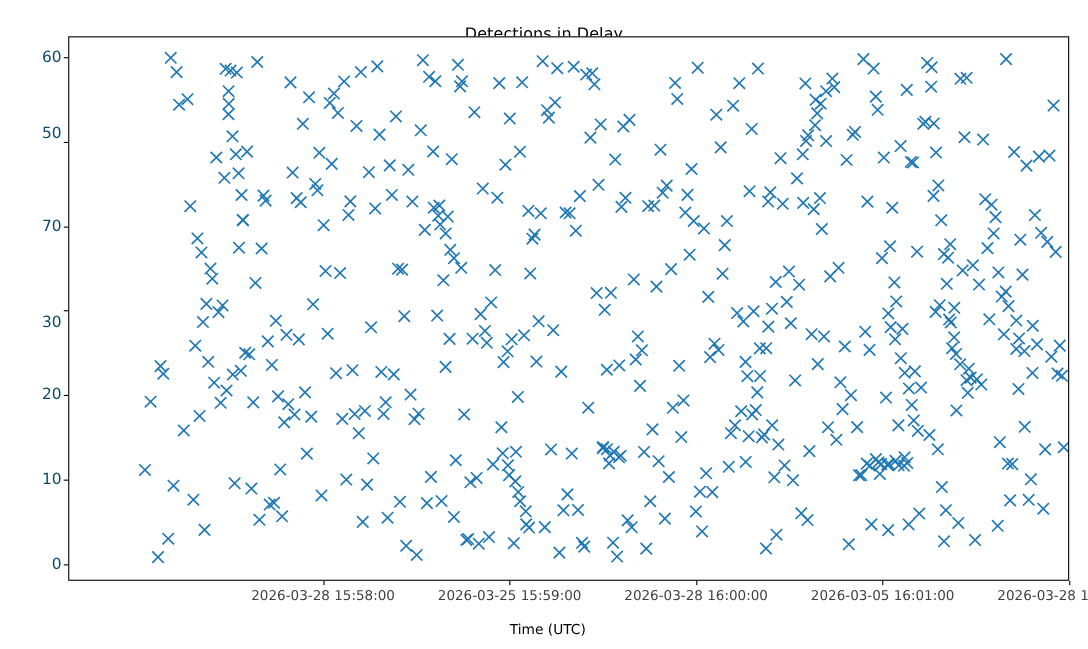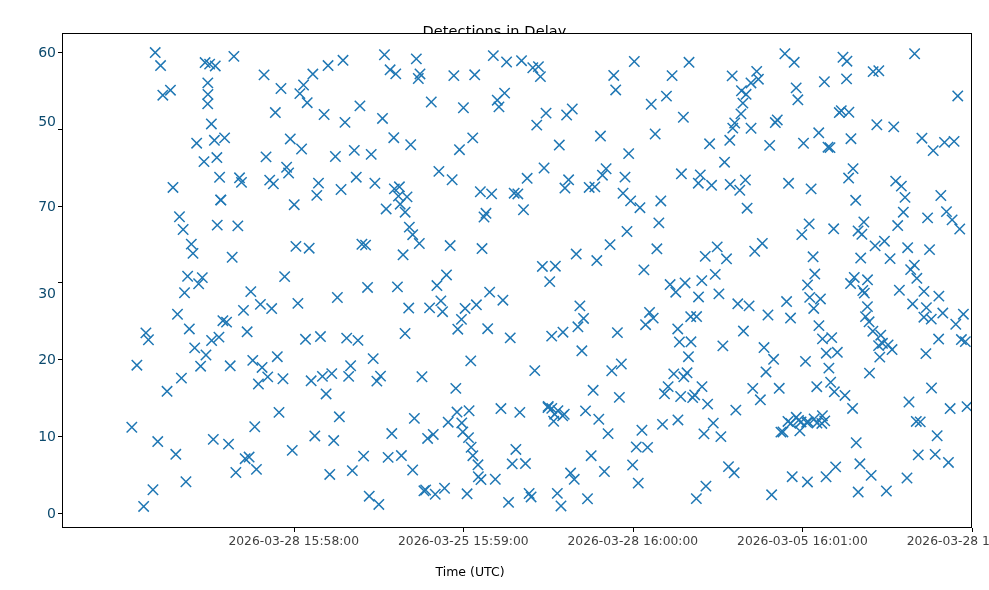--- a/index.html
+++ b/index.html
@@ -78,20 +78,21 @@
   }
   
   #x-axis-label {
     position: absolute;
     left: 0;
     top: 564px;
     width: 940px;
     text-align: center;
     font-size: 12.5px;
     color: #000000;
+    padding-left: 28px;
   }
   .xtick-label {
     position: absolute;
     top: 534px;
     width: 220px;
     text-align: center;
     font-size: 12.3px;
     color: #404040;
   }
   .xtick-mark {

